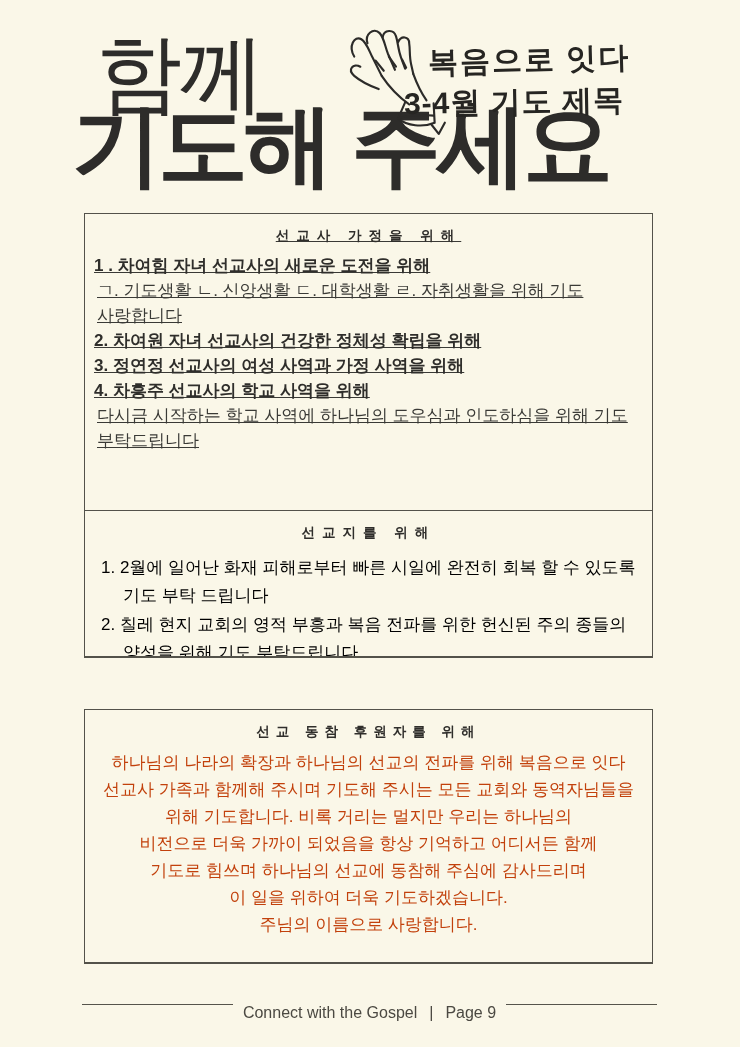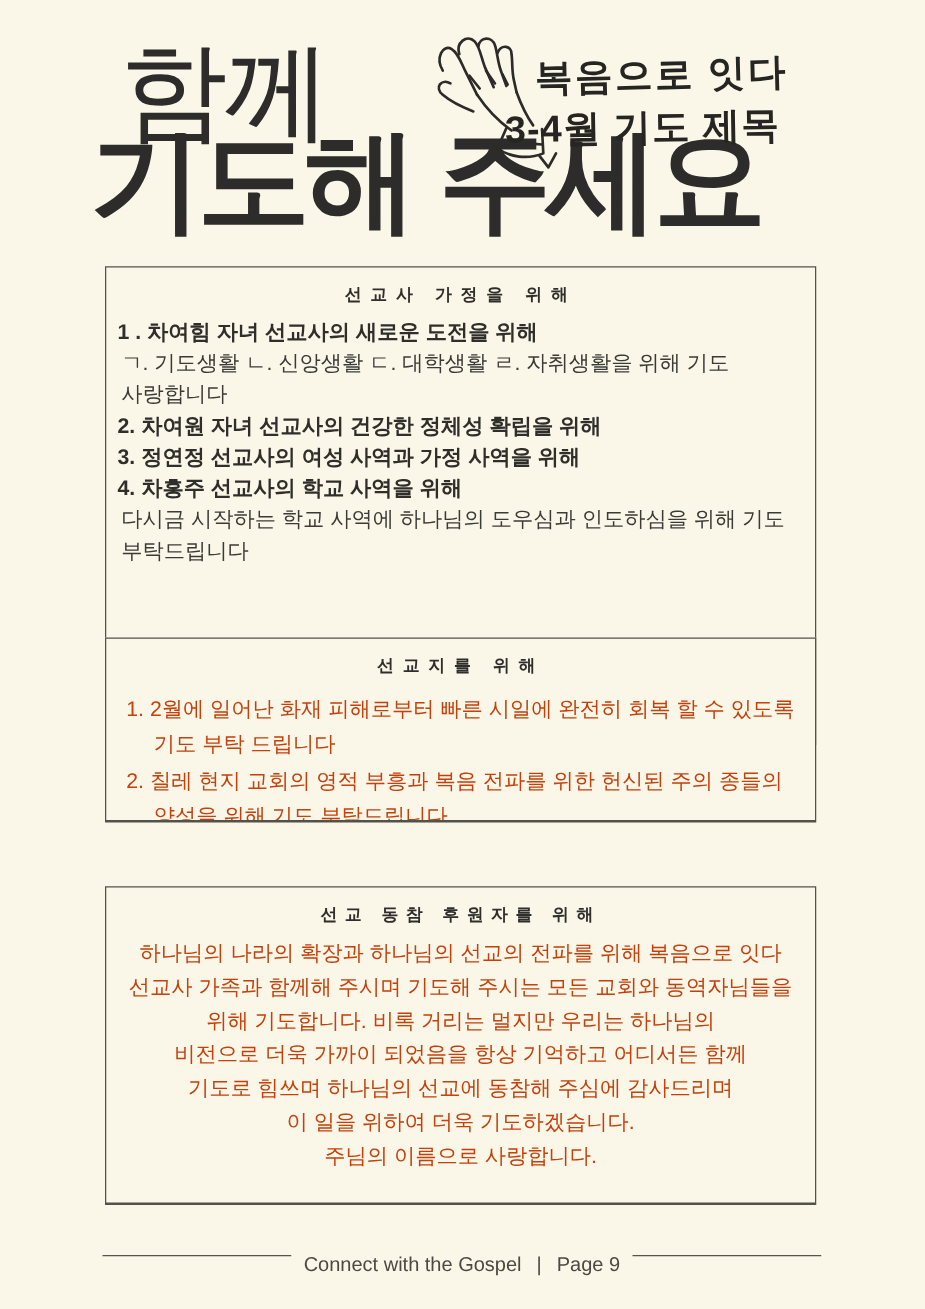--- a/index.html
+++ b/index.html
@@ -32,39 +32,39 @@
     position:absolute;left:404px;top:82px;
     font-size:30px;font-weight:bold;color:#262522;
     transform:rotate(-1deg);white-space:nowrap;letter-spacing:1px;
   }
   
   .box{
     position:absolute;left:84px;width:569px;
     border:1px solid #53524a;border-bottom-width:2px;
     background:#faf7e8;box-sizing:border-box;overflow:hidden;
   }
-  .box-1{top:213px;height:383px;}
+  .box-1{top:213px;height:383px;text-decoration:underline;}
   .box-2{top:510px;height:148px;}
   .box-3{top:709px;height:255px;}
   .box-title{
     text-align:center;font-size:13.5px;font-weight:bold;
     letter-spacing:7px;color:#2f2e2b;
     margin-top:13px;margin-bottom:8px;white-space:nowrap;
   }
   .box-3 .box-title{letter-spacing:6px;}
   .item-heading{
     font-size:17px;font-weight:bold;color:#2f2e2b;
     line-height:25px;padding:0 8px 0 9px;word-break:keep-all;
   }
   .item-body{
     font-size:17px;color:#3a3a36;
     line-height:25px;padding:0 6px 0 12px;word-break:keep-all;
   }
   .num-item{
-    font-size:17px;color:#c2410c;line-height:28px;
+    font-size:17px;color:#000000;line-height:28px;
     padding:0 14px 0 38px;text-indent:-22px;
     margin-bottom:1px;word-break:keep-all;
   }
   .box-2 .box-content{margin-top:12px;}
   .center-line{
     text-align:center;font-size:17px;color:#c2410c;
     line-height:27px;word-break:keep-all;padding:0 10px;
   }
   .box-3 .box-content{margin-top:3px;}
   

